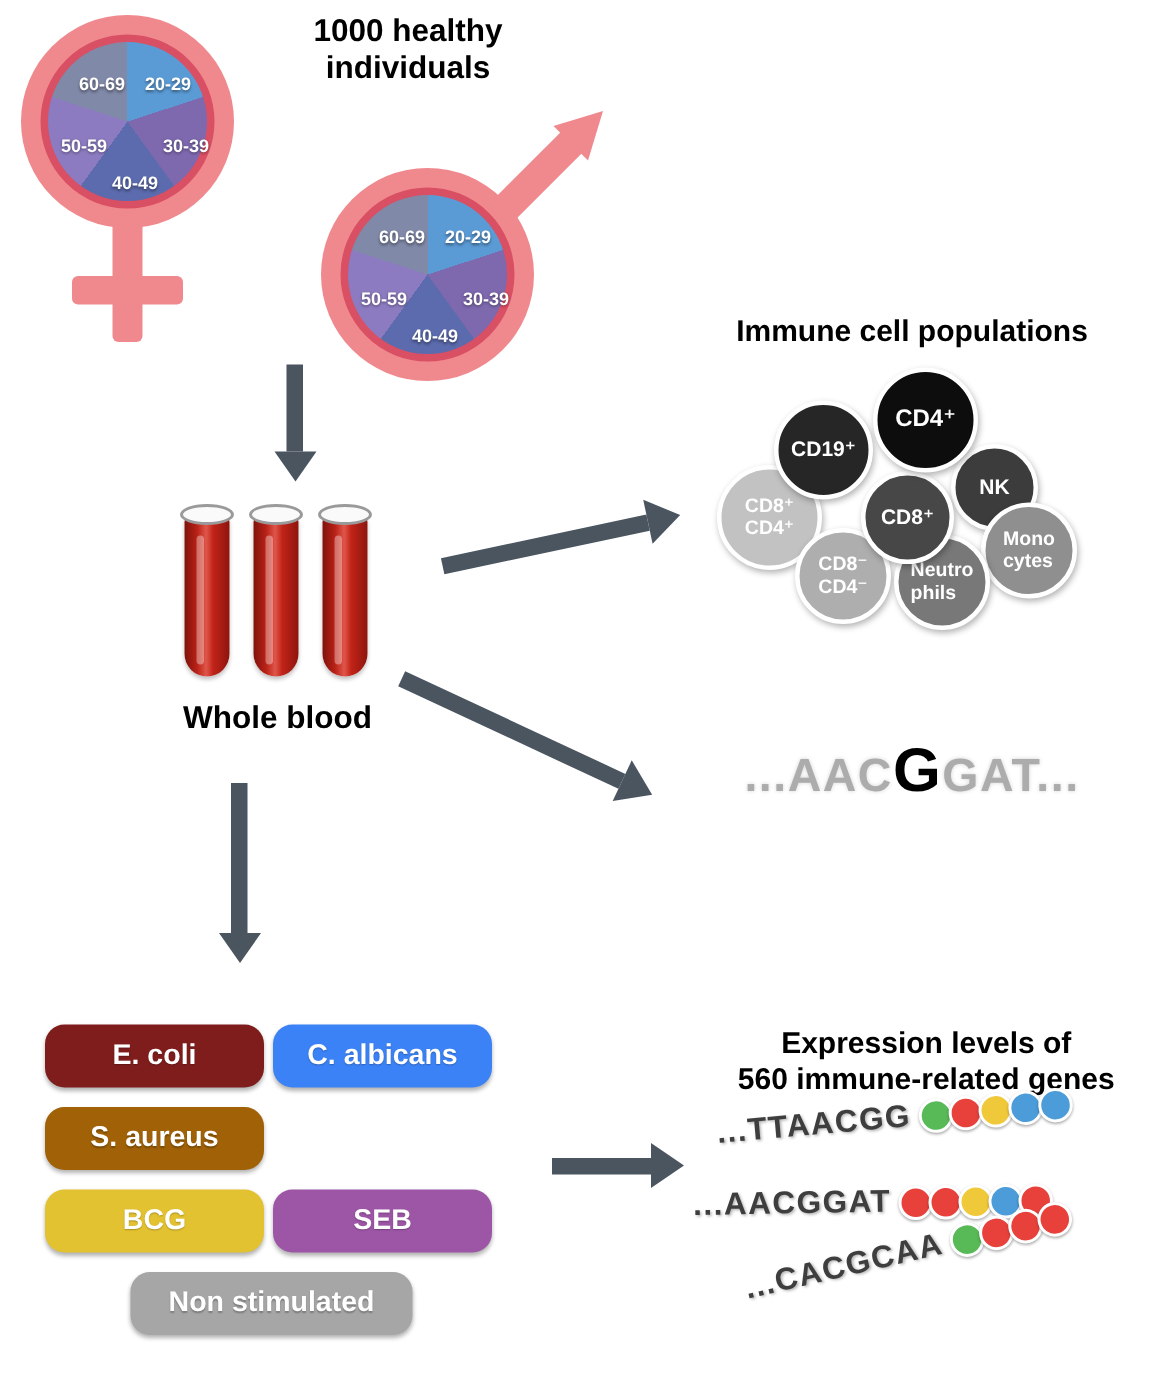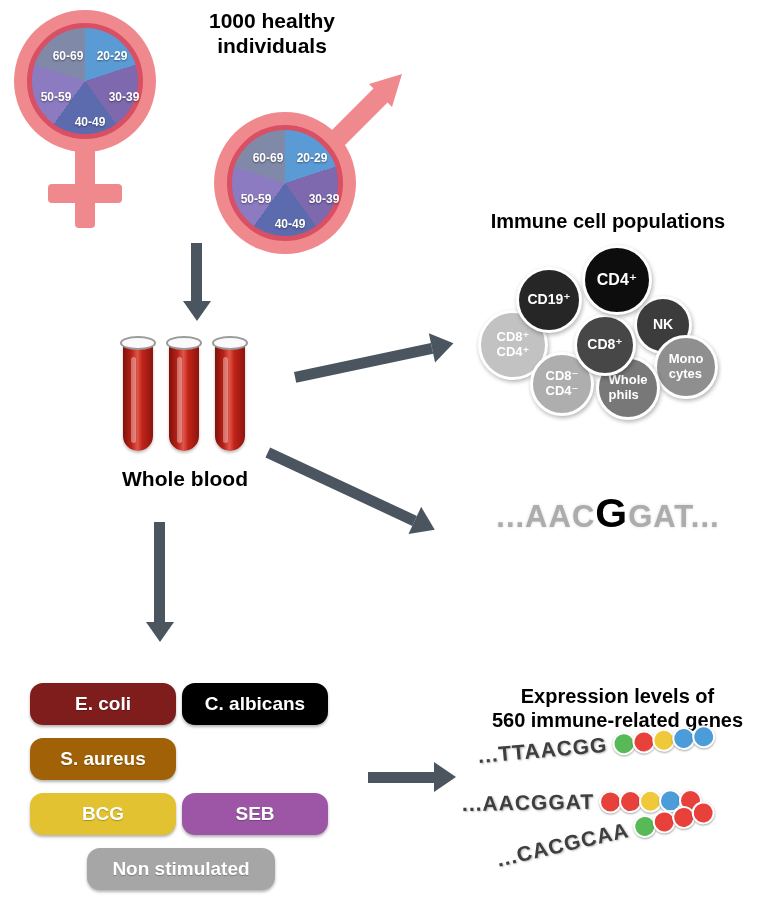--- a/index.html
+++ b/index.html
@@ -197,33 +197,33 @@
   <div class="immune">
     <div class="immune-title">Immune cell populations</div>
     <div class="cell cell-cd8cd4" style="background-color: rgb(194, 194, 194);">CD8⁺
 CD4⁺</div>
     <div class="cell cell-cd19" style="background-color: rgb(38, 38, 38);">CD19⁺</div>
     <div class="cell cell-nk" style="background-color: rgb(60, 60, 60);">NK</div>
     <div class="cell cell-mono" style="background-color: rgb(143, 143, 143);">Mono
 cytes</div>
     <div class="cell cell-cd8neg" style="background-color: rgb(174, 174, 174);">CD8⁻
 CD4⁻</div>
-    <div class="cell cell-neutro" style="background-color: rgb(120, 120, 120);">Whole
+    <div class="cell cell-neutro" style="background-color: rgb(120, 120, 120);">Neutro
 phils</div>
     <div class="cell cell-cd8" style="background-color: rgb(71, 71, 71);">CD8⁺</div>
     <div class="cell cell-cd4" style="background-color: rgb(13, 13, 13);">CD4⁺</div>
   </div>
 
   <div class="snps">
     <div class="seq-line"><span>...AAC</span><span class="variant">G</span><span>GAT...</span></div>
   </div>
 
   <div class="stims">
     <div class="pill pill-0" style="background-color: #7f1d1d;">E. coli</div>
-    <div class="pill pill-1" style="background-color: #000000;">C. albicans</div>
+    <div class="pill pill-1" style="background-color: #3b82f6;">C. albicans</div>
     <div class="pill pill-2" style="background-color: #a16207;">S. aureus</div>
     <div class="pill pill-4" style="background-color: rgb(226, 194, 48);">BCG</div>
     <div class="pill pill-6" style="background-color: rgb(166, 166, 166);">Non stimulated</div>
     <div class="pill pill-5" style="background-color: rgb(156, 86, 165);">SEB</div>
   </div>
 
   <div class="expr-title">Expression levels of
 560 immune-related genes</div>
   <div class="gene-row gr1">
     <span class="gene-seq">...TTAACGG</span>

